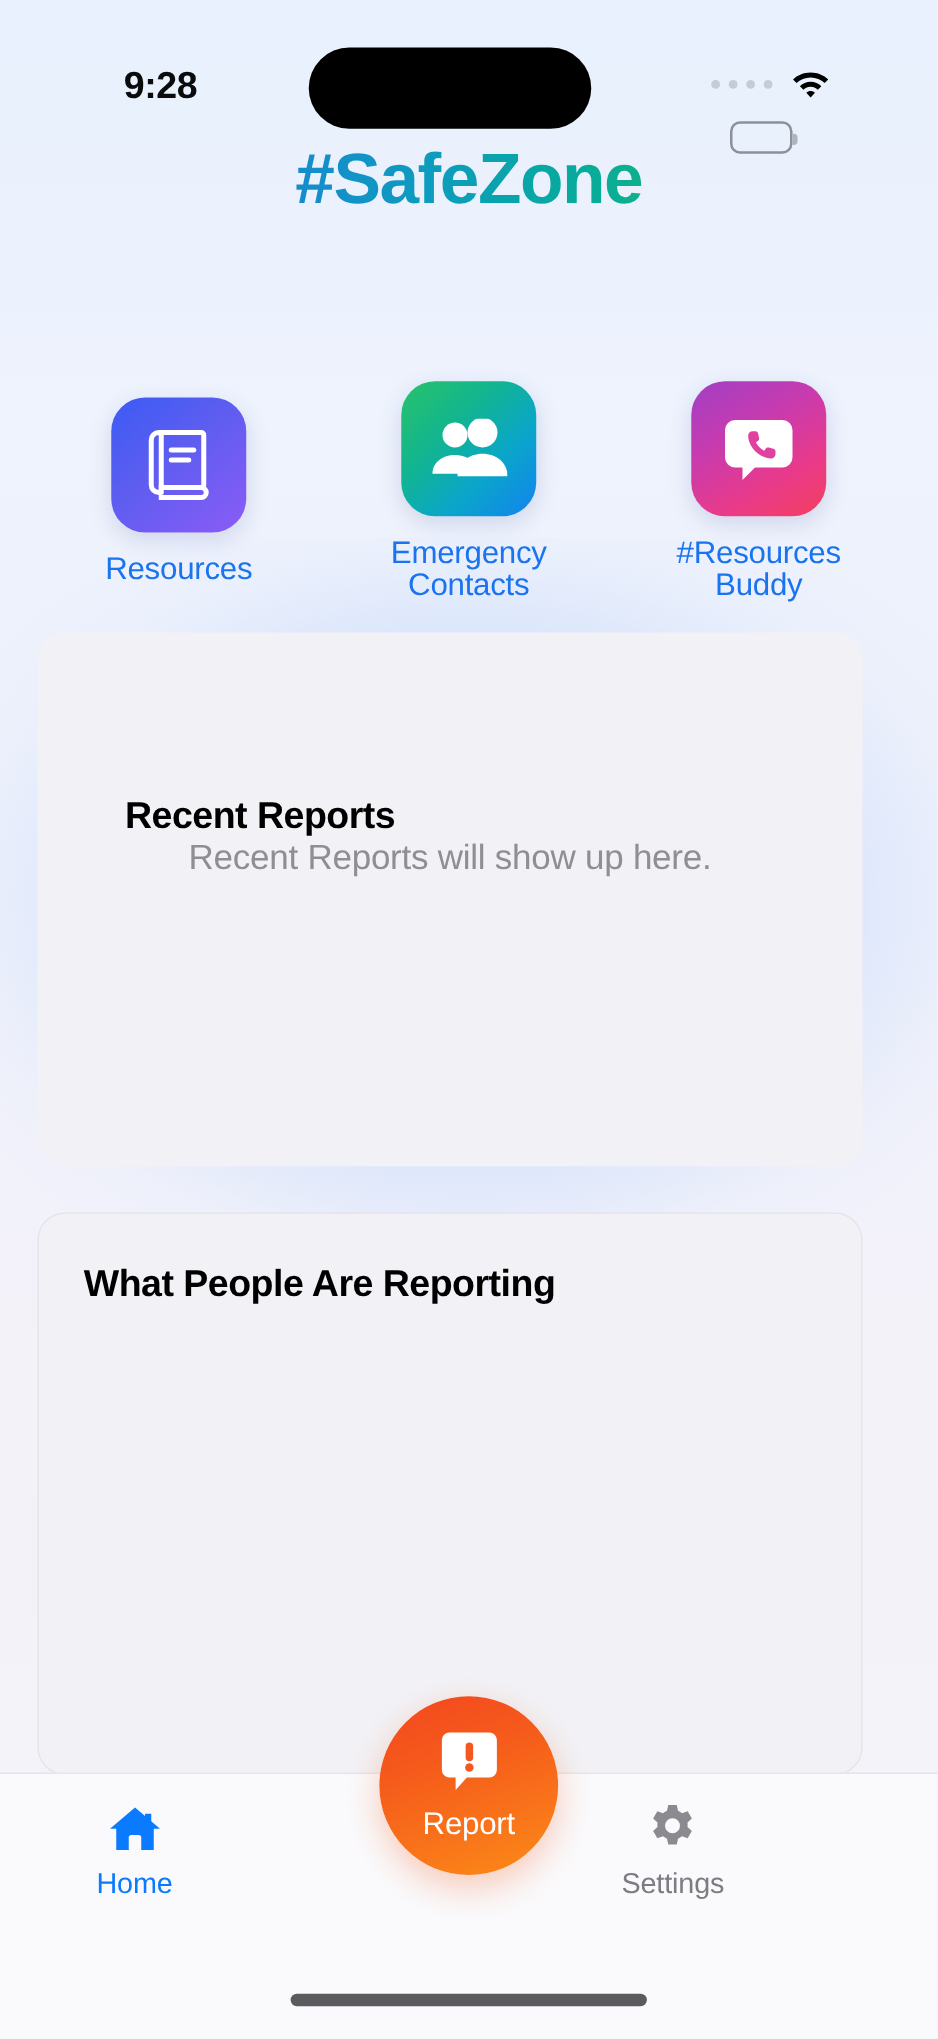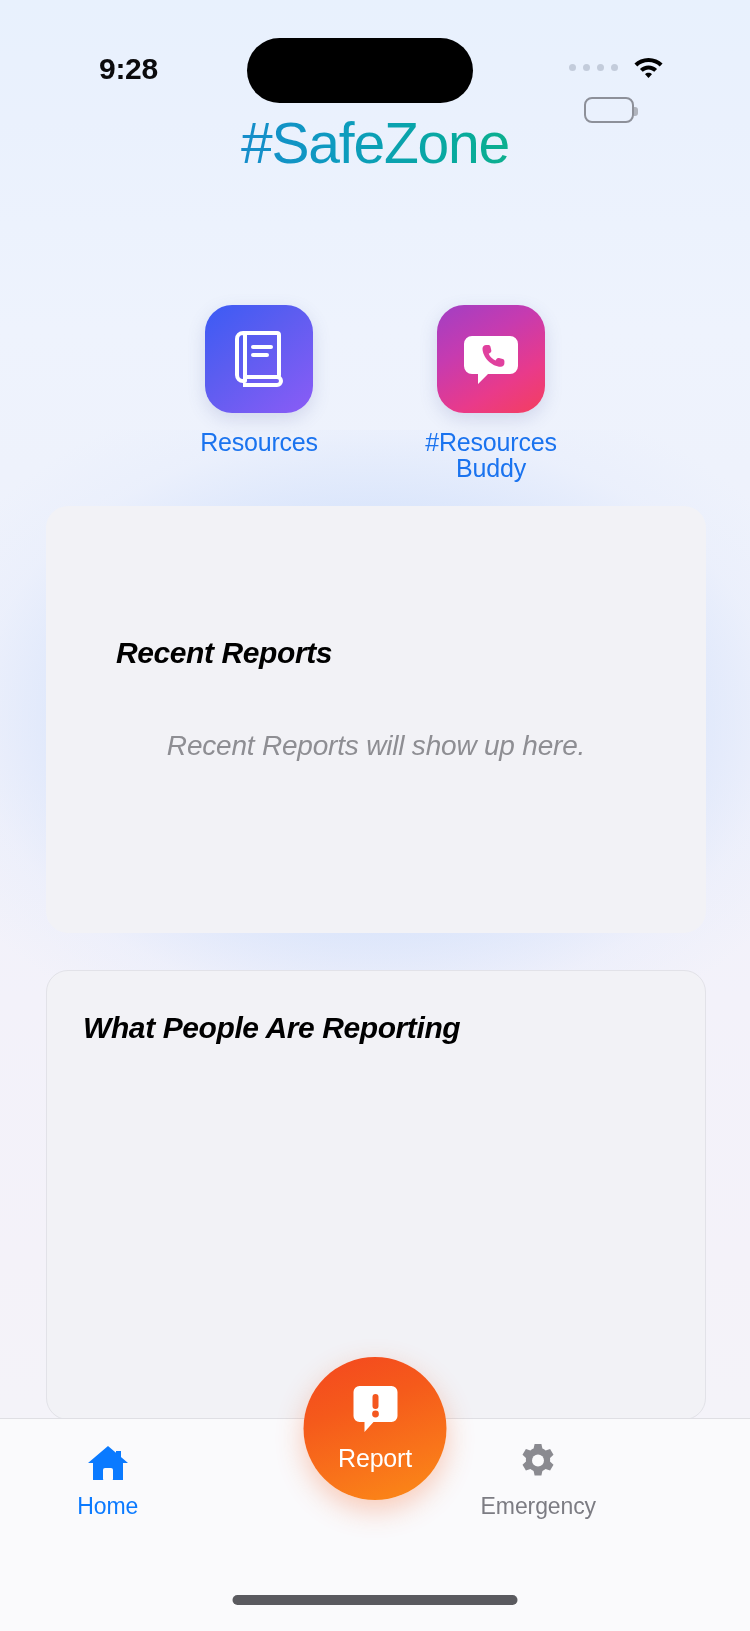--- a/index.html
+++ b/index.html
@@ -116,40 +116,41 @@
     border-radius: 4px;
   }
 
   
   .app-title {
     position: absolute;
     top: 110px; left: 0;
     width: 750px;
     text-align: center;
     font-size: 57px;
-    font-weight: 400;
+    font-weight: 700;
     letter-spacing: -1.2px;
     background: linear-gradient(90deg, #2563eb 0%, #1e7fd6 20%, #0d9bbf 45%, #07ab9b 62%, #1cb873 80%, #34c759 100%);
     -webkit-background-clip: text;
     background-clip: text;
     -webkit-text-fill-color: transparent;
     color: transparent;
     z-index: 5;
   }
 
   
   .quick-actions {
     position: absolute;
     top: 305px;
     left: 0;
     width: 750px;
     display: flex;
     justify-content: center;
     gap: 52px;
     z-index: 4;
+    align-items: center;
   }
   .qa-item {
     width: 180px;
     display: flex;
     flex-direction: column;
     align-items: center;
   }
   .qa-tile {
     width: 108px;
     height: 108px;
@@ -169,26 +170,25 @@
     line-height: 1.05;
     font-weight: 400;
     color: #1a73ef;
     text-align: center;
     letter-spacing: -0.2px;
   }
 
   
   .card {
     position: absolute;
-    left: 46px;
+    left: 30px;
     width: 660px;
     background: #f2f2f6;
     border-radius: 22px;
     z-index: 3;
-    font-style: italic;
   }
   .card-recent {
     top: 506px;
     height: 427px;
     padding: 130px 0 0 0;
   }
   .card-reporting {
     top: 970px;
     height: 450px;
     border: 1px solid #e2e2e8;
@@ -196,21 +196,20 @@
   }
   .card-title {
     font-size: 30px;
     font-weight: 700;
     color: #000;
     letter-spacing: -0.4px;
     padding-left: 36px;
   }
   .card-recent .card-title { padding-left: 70px; }
   .card-empty {
-    margin-top: 60px;
     text-align: center;
     font-size: 28px;
     color: #8e8e93;
     letter-spacing: -0.2px;
   }
 
   
   .tab-bar {
     position: absolute;
     left: 0;
@@ -320,20 +319,31 @@
           <path d="M12 4h34a2 2 0 0 1 2 2v40a2 2 0 0 1-2 2H12" fill="none" stroke="#fff" stroke-width="4" stroke-linejoin="round"></path>
           <path d="M12 4a6 6 0 0 0-6 6v36a6 6 0 0 0 6 6h2V4h-2z" fill="none" stroke="#fff" stroke-width="4" stroke-linejoin="round"></path>
           <path d="M14 48h32a4 4 0 0 1 0 8H12" fill="none" stroke="#fff" stroke-width="4" stroke-linejoin="round"></path>
           <line x1="22" y1="18" x2="40" y2="18" stroke="#fff" stroke-width="4" stroke-linecap="round"></line>
           <line x1="22" y1="26" x2="36" y2="26" stroke="#fff" stroke-width="4" stroke-linecap="round"></line>
         </svg>
       </div>
       <div class="qa-label">Resources</div>
     </div>
 
+    <div class="qa-item">
+      <div class="qa-tile contacts">
+        <svg width="62" height="48" viewBox="0 0 62 48">
+          <circle cx="20" cy="13" r="10" fill="#fff"></circle>
+          <circle cx="42" cy="11" r="12" fill="#fff"></circle>
+          <path d="M2 44c0-9 8-15 18-15 4 0 8 1 11 3-3 3-5 7-5 12H2z" fill="#fff"></path>
+          <path d="M22 46c0-11 9-18 20-18s20 7 20 18H22z" fill="#fff"></path>
+        </svg>
+      </div>
+      <div class="qa-label">Emergency Contacts</div>
+    </div>
 
     <div class="qa-item">
       <div class="qa-tile buddy">
         <svg width="58" height="58" viewBox="0 0 58 58">
           <path d="M10 6h38a8 8 0 0 1 8 8v22a8 8 0 0 1-8 8H26l-10 10V44h-6a8 8 0 0 1-8-8V14a8 8 0 0 1 8-8z" fill="#fff"></path>
           <path d="M20.5 18.5c0-2 1.6-3.6 3.6-3.6h2.2c1 0 1.9.7 2.1 1.7l.9 3.7c.2 1-.2 2-1 2.5l-1.6 1c1.4 3 3.8 5.4 6.8 6.8l1-1.6c.5-.8 1.5-1.2 2.5-1l3.7.9c1 .2 1.7 1.1 1.7 2.1v2.2c0 2-1.6 3.6-3.6 3.6C29.9 36.8 20.5 27.4 20.5 18.5z" fill="#e0409e"></path>
         </svg>
       </div>
       <div class="qa-label">#Resources Buddy</div>
     </div>
@@ -365,21 +375,21 @@
 
       <div class="tab-spacer"></div>
 
       <div class="tab-item inactive">
         <span class="tab-icon">
           <svg width="42" height="42" viewBox="0 0 42 42">
             <path d="M17.6 2h6.8l1 4.6a15 15 0 0 1 3.2 1.9l4.5-1.6 3.4 5.9-3.5 3.1a15 15 0 0 1 0 3.7l3.5 3.1-3.4 5.9-4.5-1.6a15 15 0 0 1-3.2 1.9l-1 4.6h-6.8l-1-4.6a15 15 0 0 1-3.2-1.9l-4.5 1.6-3.4-5.9 3.5-3.1a15 15 0 0 1 0-3.7L5.5 12.8l3.4-5.9 4.5 1.6a15 15 0 0 1 3.2-1.9L17.6 2z" fill="#8a8a90"></path>
             <circle cx="21" cy="18.6" r="6" fill="#fafafc"></circle>
           </svg>
         </span>
-        <span class="tab-label">Emergency</span>
+        <span class="tab-label">Settings</span>
       </div>
 
     </div>
 
     <div class="home-indicator"></div>
   </div>
 
   <div class="fab">
     <span class="fab-icon">
       <svg width="48" height="52" viewBox="0 0 48 52">

